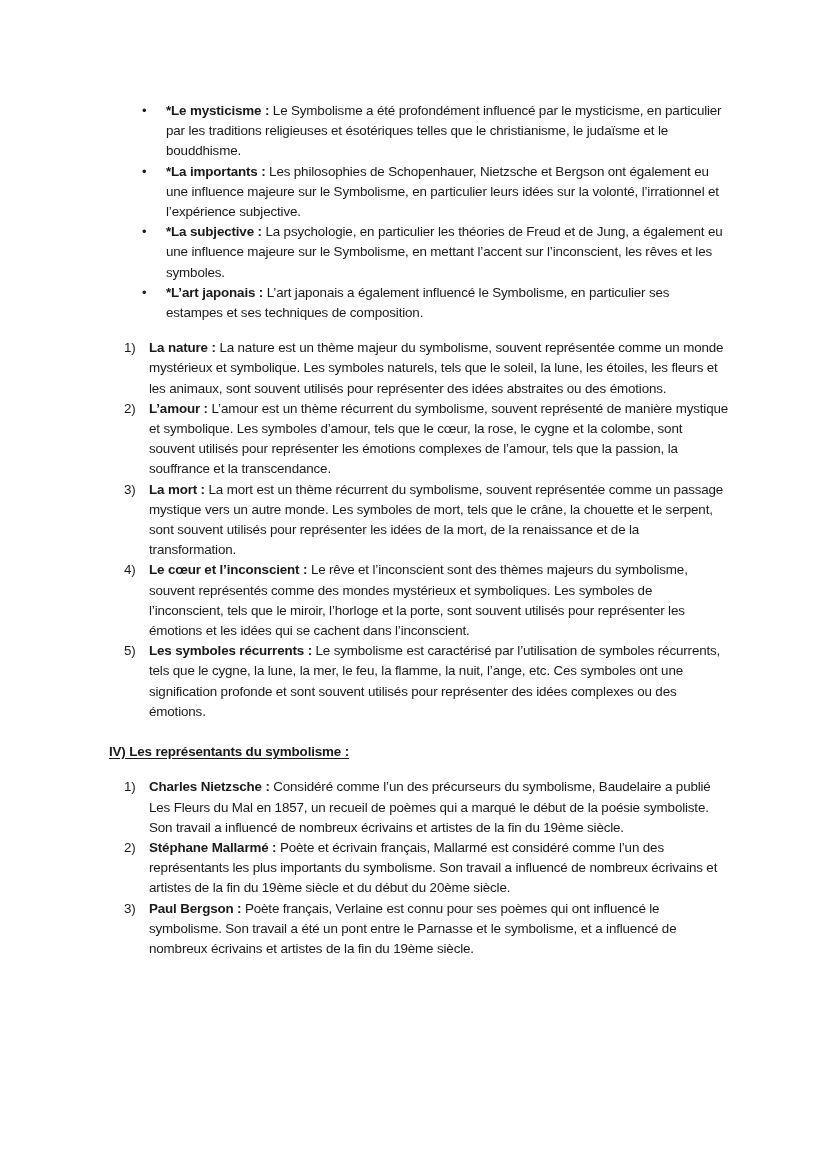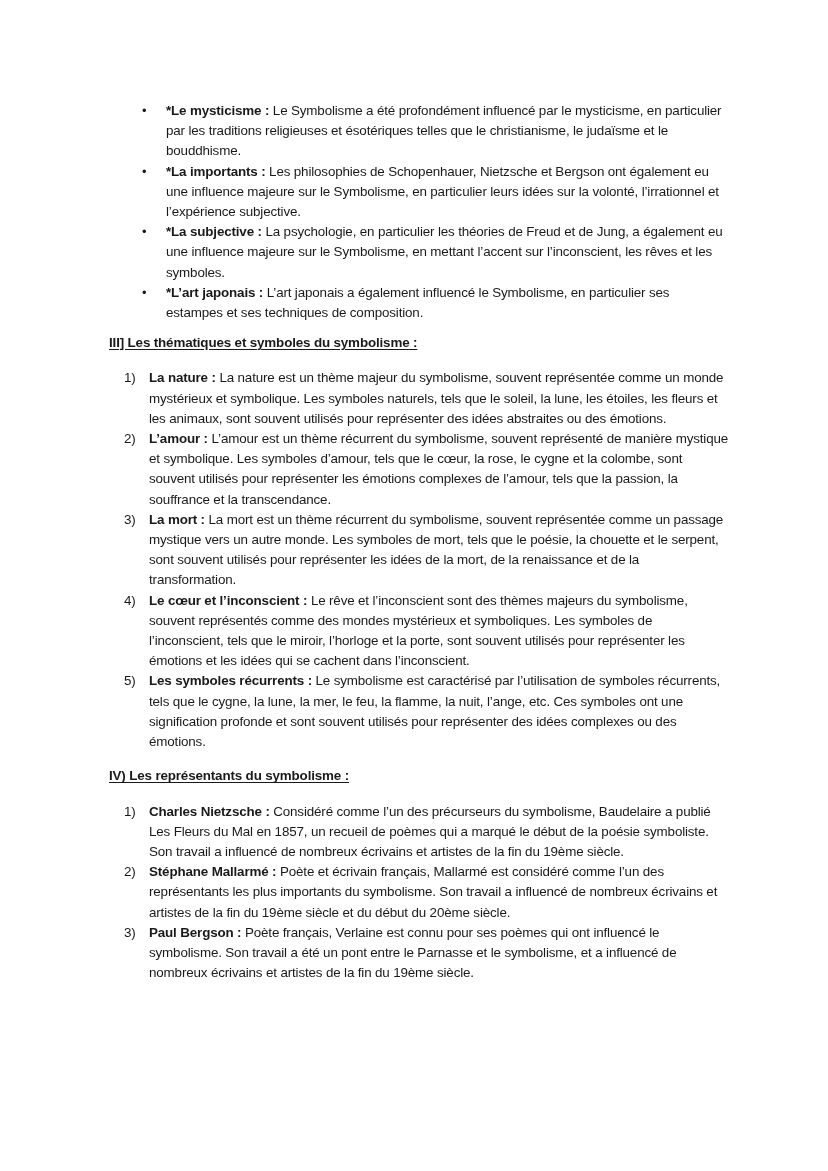--- a/index.html
+++ b/index.html
@@ -52,21 +52,21 @@
       font-weight: bold;
       text-underline-offset: 2px;
     }
     .section-title {
       font-weight: bold;
       text-decoration: underline;
       text-underline-offset: 2px;
       margin: 0;
     }
     .sec3 { margin-top: 10px; }
-    .sec4 { margin-top: 14px; }
+    .sec4 { margin-top: 20px; }
     ol.numbered {
       list-style: none;
       margin: 15px 0 0 0;
       padding: 0;
     }
     ol.numbered li {
       position: relative;
       padding-left: 40px;
       margin: 0;
     }
@@ -95,34 +95,33 @@
       <li>
         <span class="bullet">•</span>
         <span class="term">*La subjective :</span><span class="list-text"> La psychologie, en particulier les théories de Freud et de Jung, a également eu une influence majeure sur le Symbolisme, en mettant l’accent sur l’inconscient, les rêves et les symboles.</span>
       </li>
       <li>
         <span class="bullet">•</span>
         <span class="term">*L’art japonais :</span><span class="list-text"> L’art japonais a également influencé le Symbolisme, en particulier ses estampes et ses techniques de composition.</span>
       </li>
     </ul>
 
-    <div class="section-title sec3">III] Les thématiques et symboles du symbolisme :</div>
 
     <ol class="numbered">
       <li>
         <span class="num">1)</span>
         <span class="term">La nature :</span><span class="list-text"> La nature est un thème majeur du symbolisme, souvent représentée comme un monde mystérieux et symbolique. Les symboles naturels, tels que le soleil, la lune, les étoiles, les fleurs et les animaux, sont souvent utilisés pour représenter des idées abstraites ou des émotions.</span>
       </li>
       <li>
         <span class="num">2)</span>
         <span class="term">L’amour :</span><span class="list-text"> L’amour est un thème récurrent du symbolisme, souvent représenté de manière mystique et symbolique. Les symboles d’amour, tels que le cœur, la rose, le cygne et la colombe, sont souvent utilisés pour représenter les émotions complexes de l’amour, tels que la passion, la souffrance et la transcendance.</span>
       </li>
       <li>
         <span class="num">3)</span>
-        <span class="term">La mort :</span><span class="list-text"> La mort est un thème récurrent du symbolisme, souvent représentée comme un passage mystique vers un autre monde. Les symboles de mort, tels que le poésie, la chouette et le serpent, sont souvent utilisés pour représenter les idées de la mort, de la renaissance et de la transformation.</span>
+        <span class="term">La mort :</span><span class="list-text"> La mort est un thème récurrent du symbolisme, souvent représentée comme un passage mystique vers un autre monde. Les symboles de mort, tels que le crâne, la chouette et le serpent, sont souvent utilisés pour représenter les idées de la mort, de la renaissance et de la transformation.</span>
       </li>
       <li>
         <span class="num">4)</span>
         <span class="term">Le cœur et l’inconscient :</span><span class="list-text"> Le rêve et l’inconscient sont des thèmes majeurs du symbolisme, souvent représentés comme des mondes mystérieux et symboliques. Les symboles de l’inconscient, tels que le miroir, l’horloge et la porte, sont souvent utilisés pour représenter les émotions et les idées qui se cachent dans l’inconscient.</span>
       </li>
       <li>
         <span class="num">5)</span>
         <span class="term">Les symboles récurrents :</span><span class="list-text"> Le symbolisme est caractérisé par l’utilisation de symboles récurrents, tels que le cygne, la lune, la mer, le feu, la flamme, la nuit, l’ange, etc. Ces symboles ont une signification profonde et sont souvent utilisés pour représenter des idées complexes ou des émotions.</span>
       </li>
     </ol>

